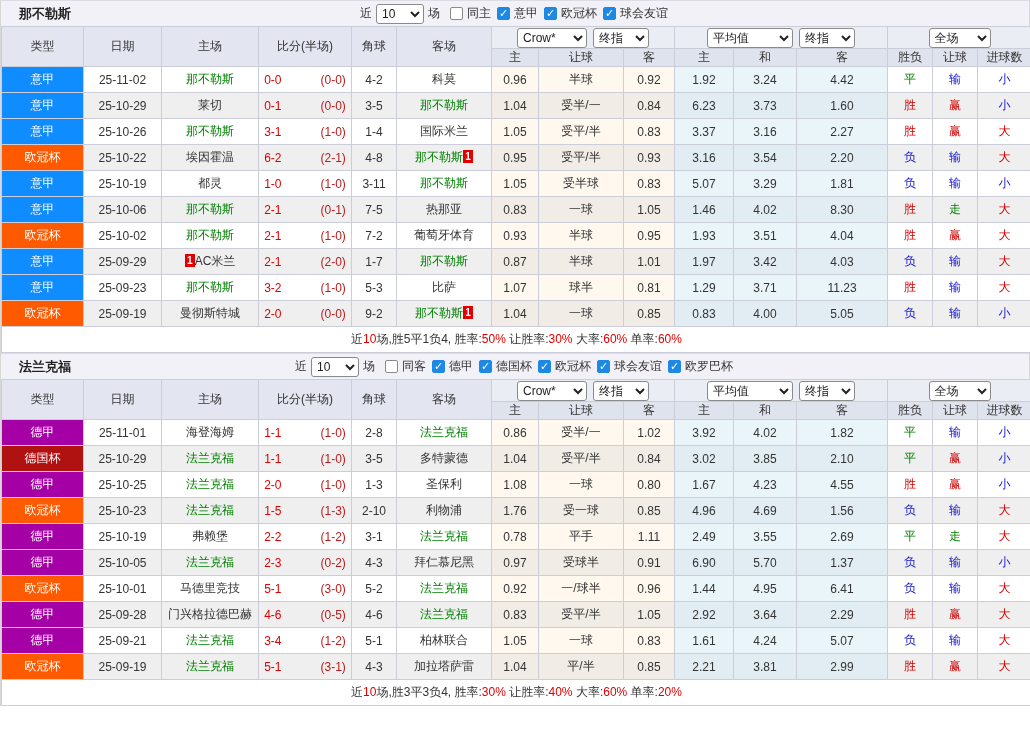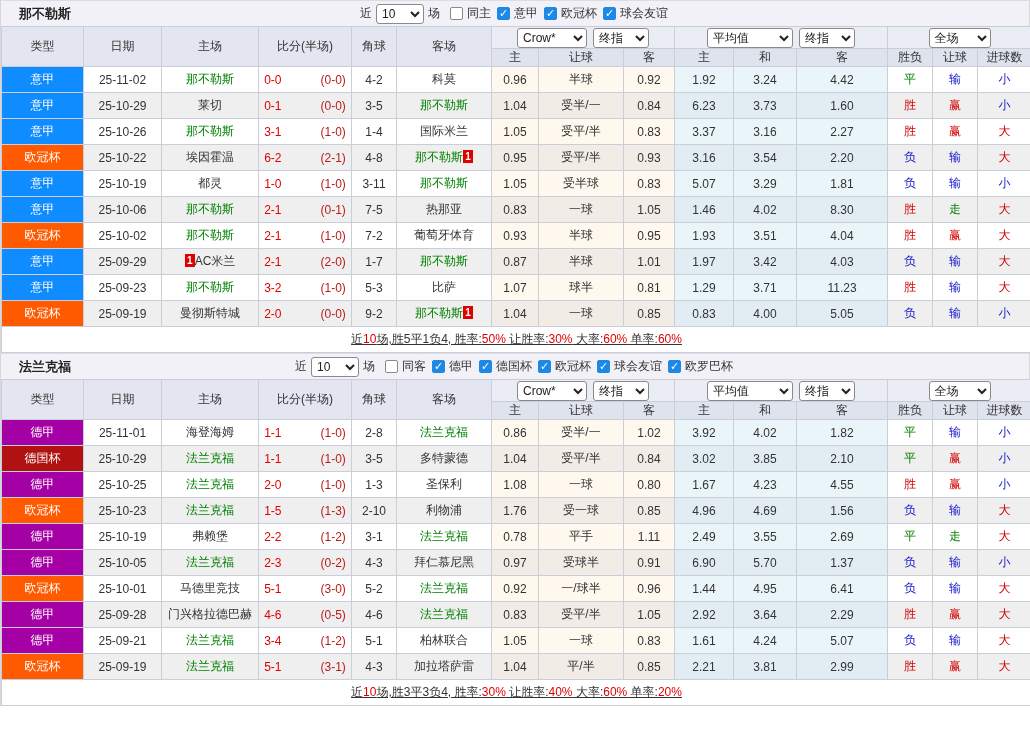--- a/index.html
+++ b/index.html
@@ -74,21 +74,21 @@
   .t-focus { color:#008000; }
   .score-main { color:#E00000; }
   .score-half { color:#b91c1c;margin-left:39px; }
   .card-badge {
     display:inline-block; background:#E00000; color:#fff; font-size:10px;
     width:10px; height:13px; line-height:13px; vertical-align:1px; font-weight:bold;
   }
   .res-r { color:#D40000; }
   .res-b { color:#1414CC; }
   .res-g { color:#008000; }
-  td.c-summary { background:#fff; height:26px; color:#333;text-decoration:underline; }
+  td.c-summary { background:#fff; height:26px; color:#333; }
   .sum-red { color:#E00000; }
   .hdr-selects { display:flex; align-items:center; justify-content:center; gap:6px; }
 </style>
 </head>
 <body>
 
 <div class="page">
   <div id="sections">
       <div class="section">
             <div class="filterbar">

